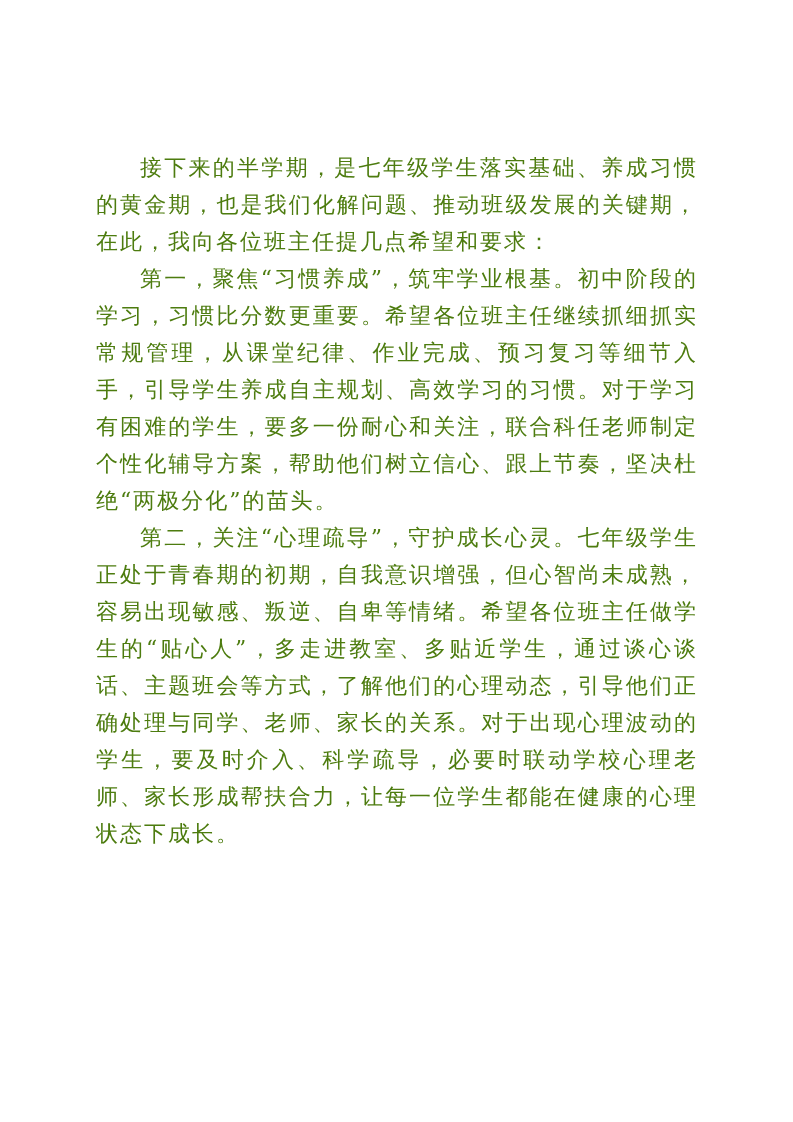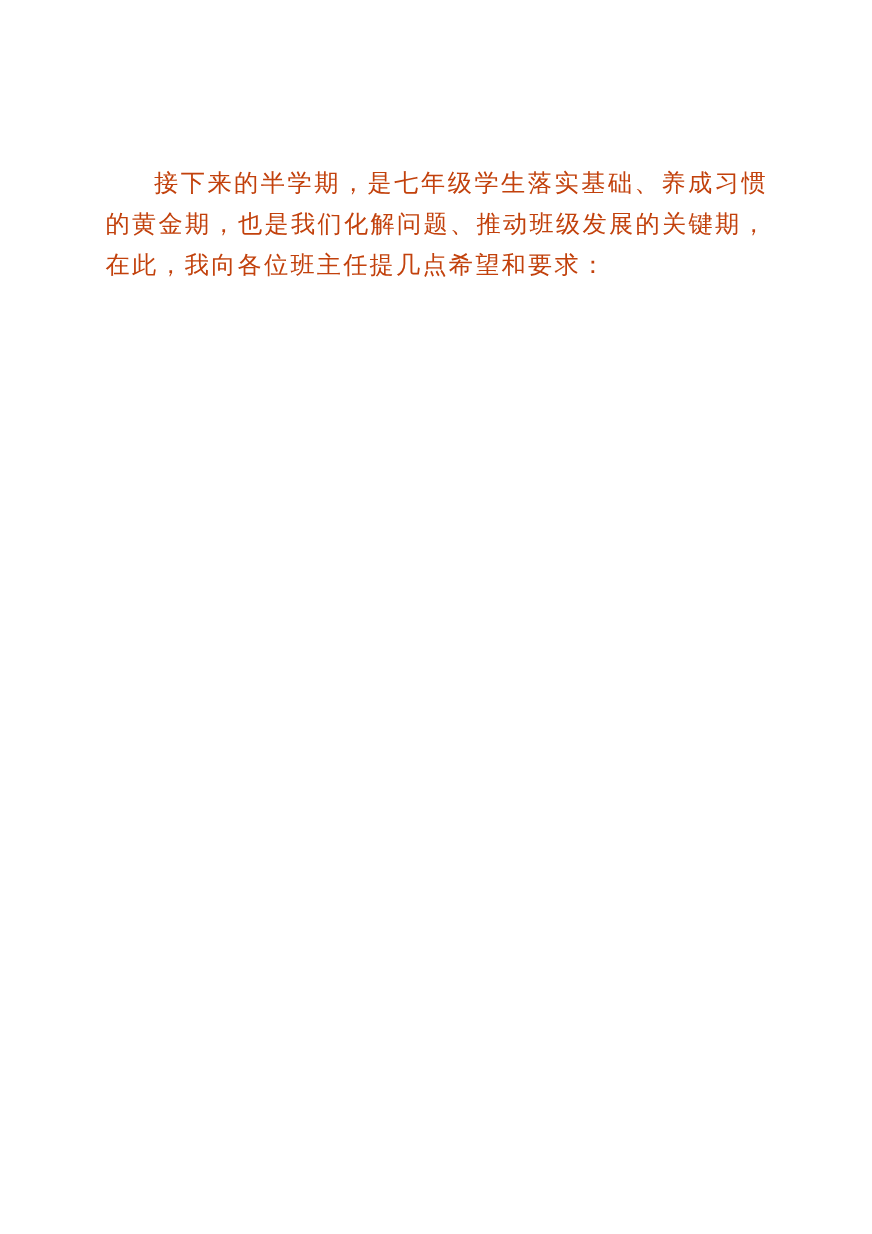--- a/index.html
+++ b/index.html
@@ -30,24 +30,26 @@
   }
   .text-block p {
     margin: 0;
     padding: 0;
     text-indent: 2em;
     font-size: 22px;
     line-height: 37px;
     letter-spacing: 2px;
     text-align: justify;
     text-justify: inter-ideograph;
-    color: #c2410c;
+    color: #4d7c0f;
     word-break: break-all;
   }
 </style>
 </head>
 <body>
 
 <div class="doc-page">
   <div class="text-block">
     <p>接下来的半学期，是七年级学生落实基础、养成习惯的黄金期，也是我们化解问题、推动班级发展的关键期，在此，我向各位班主任提几点希望和要求：</p>
+    <p>第一，聚焦“习惯养成”，筑牢学业根基。初中阶段的学习，习惯比分数更重要。希望各位班主任继续抓细抓实常规管理，从课堂纪律、作业完成、预习复习等细节入手，引导学生养成自主规划、高效学习的习惯。对于学习有困难的学生，要多一份耐心和关注，联合科任老师制定个性化辅导方案，帮助他们树立信心、跟上节奏，坚决杜绝“两极分化”的苗头。</p>
+    <p>第二，关注“心理疏导”，守护成长心灵。七年级学生正处于青春期的初期，自我意识增强，但心智尚未成熟，容易出现敏感、叛逆、自卑等情绪。希望各位班主任做学生的“贴心人”，多走进教室、多贴近学生，通过谈心谈话、主题班会等方式，了解他们的心理动态，引导他们正确处理与同学、老师、家长的关系。对于出现心理波动的学生，要及时介入、科学疏导，必要时联动学校心理老师、家长形成帮扶合力，让每一位学生都能在健康的心理状态下成长。</p>
   </div>
 </div>
 
 </body></html>

